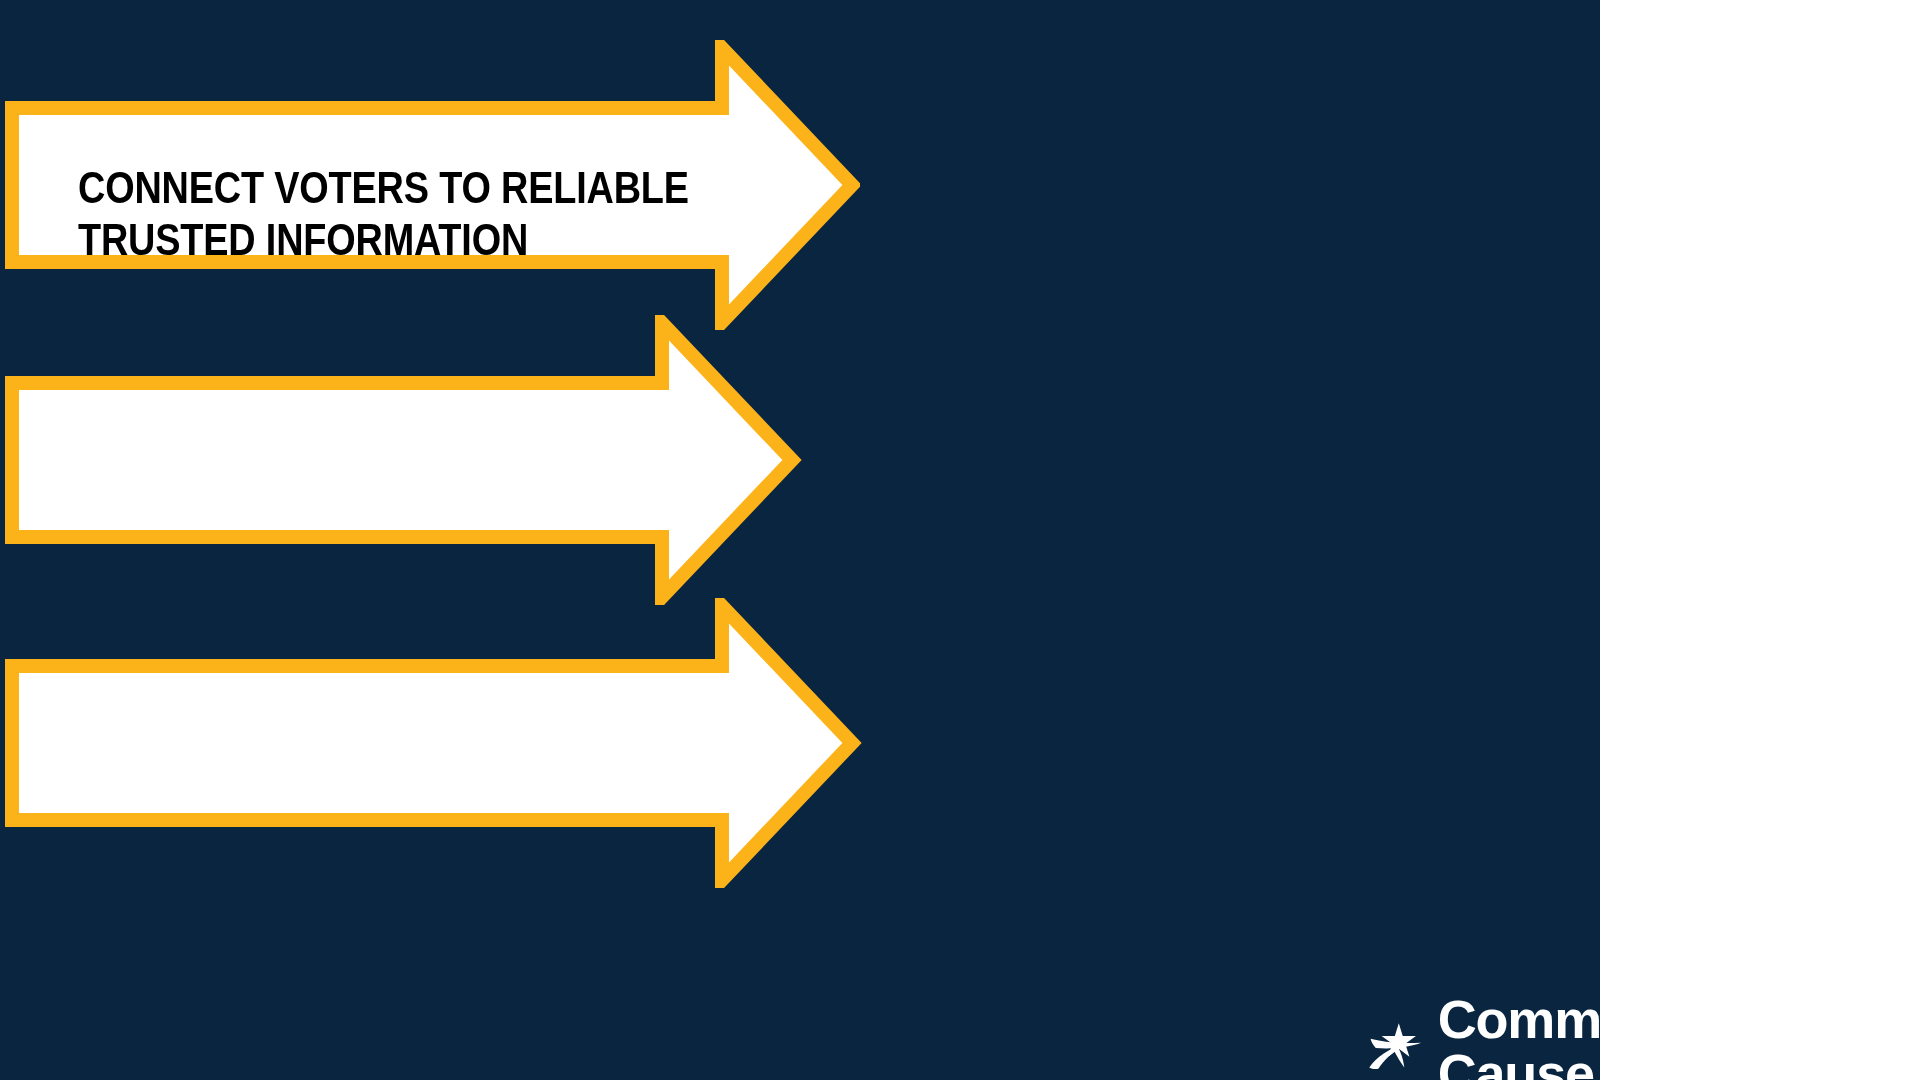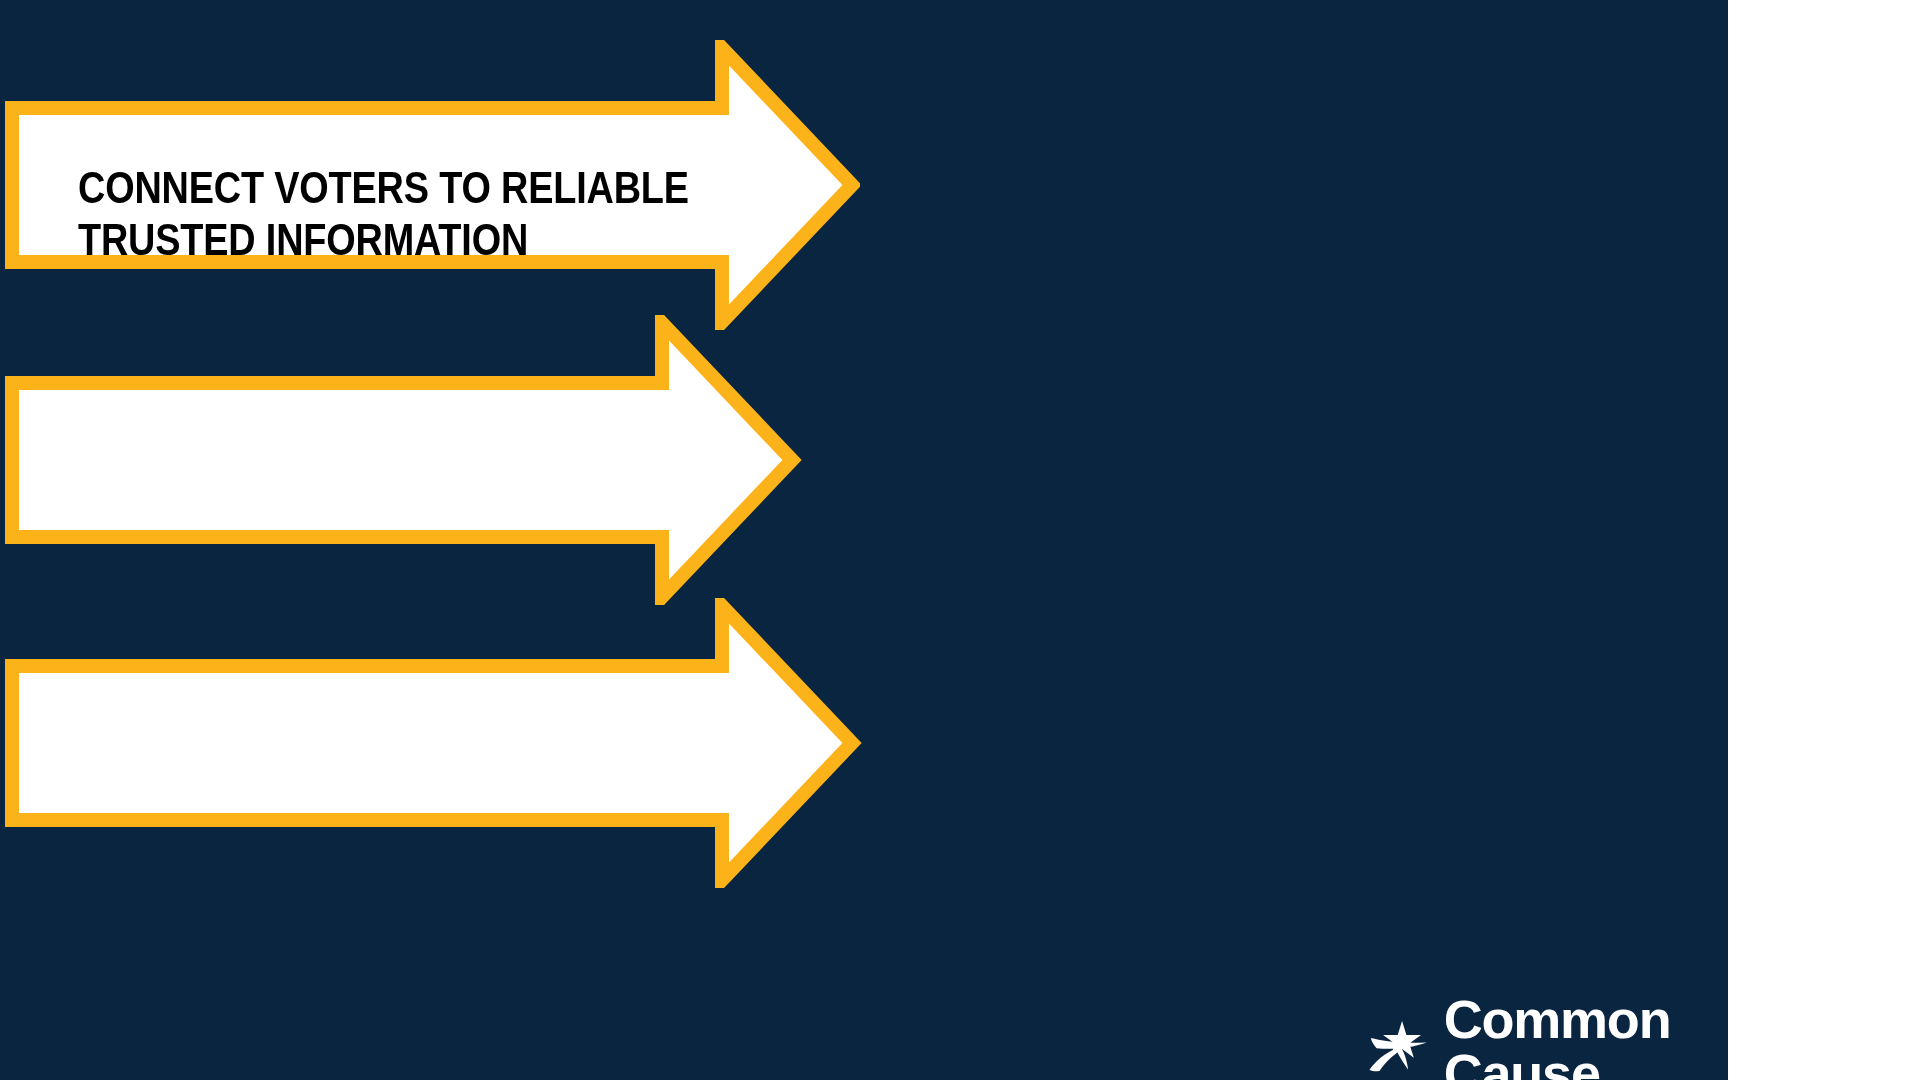--- a/index.html
+++ b/index.html
@@ -9,21 +9,21 @@
   }
   body {
     width: 1920px;
     height: 1080px;
     overflow: hidden;
     font-family: "Liberation Sans", sans-serif;
   }
 
   #slide {
     position: relative;
-    width: 1728px;
+    width: 1600px;
     height: 1080px;
     background: #0a2540;
     overflow: hidden;
   }
 
   
   .arrow {
     position: absolute;
     left: 0;
   }

